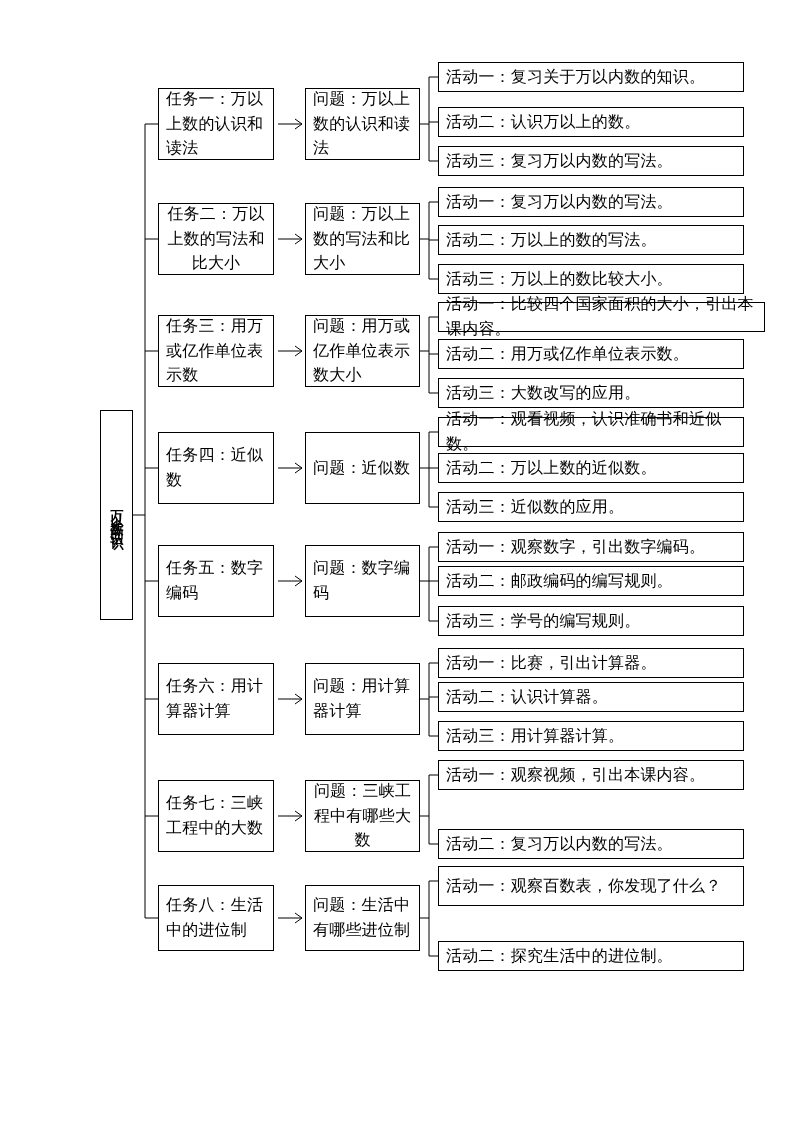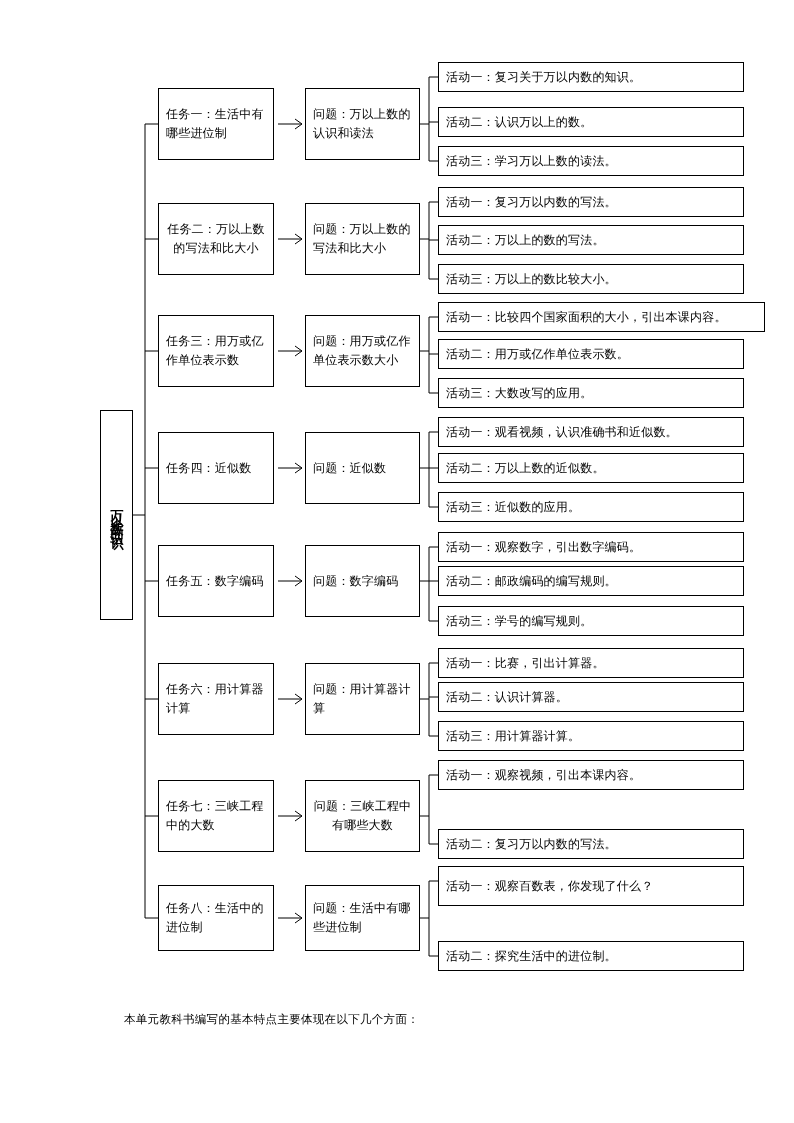--- a/index.html
+++ b/index.html
@@ -21,21 +21,21 @@
     width: 794px;
     height: 1123px;
   }
   .box {
     position: absolute;
     box-sizing: border-box;
     border: 1px solid #000000;
     background: #ffffff;
     display: flex;
     align-items: center;
-    font-size: 12px;
+    font-size: 16px;
     line-height: 1.55;
     letter-spacing: 0.2px;
   }
   .task-box {
     padding: 3px 7px;
   }
   .problem-box {
     padding: 3px 7px;
   }
   .activity-box {
@@ -141,25 +141,25 @@
         <path d="M 420 918 H 429"></path>
         <path d="M 429 881 V 956"></path>
         <path d="M 429 881 H 438"></path>
         <path d="M 429 956 H 438"></path>
       </g>
   </svg>
 
   <div class="box root-box" style="left:100px; top:410px; width:33px; height:210px;">万以上数的认识</div>
 
   <div id="nodes">
-      <div class="box task-box" style="left: 158px; top: 88px; width: 116px; height: 72px;">任务一：生活中有哪些进位制</div>
+      <div class="box task-box" style="left: 158px; top: 88px; width: 116px; height: 72px;">任务一：万以上数的认识和读法</div>
       <div class="box problem-box" style="left: 305px; top: 88px; width: 115px; height: 72px;">问题：万以上数的认识和读法</div>
       <div class="box activity-box" style="left: 438px; top: 62px; width: 306px; height: 30px;">活动一：复习关于万以内数的知识。</div>
       <div class="box activity-box" style="left: 438px; top: 107px; width: 306px; height: 30px;">活动二：认识万以上的数。</div>
-      <div class="box activity-box" style="left: 438px; top: 146px; width: 306px; height: 30px;">活动三：学习万以上数的读法。</div>
+      <div class="box activity-box" style="left: 438px; top: 146px; width: 306px; height: 30px;">活动三：复习万以内数的写法。</div>
       <div class="box task-box" style="left: 158px; top: 203px; width: 116px; height: 72px; text-align: center;">任务二：万以上数的写法和比大小</div>
       <div class="box problem-box" style="left: 305px; top: 203px; width: 115px; height: 72px;">问题：万以上数的写法和比大小</div>
       <div class="box activity-box" style="left: 438px; top: 187px; width: 306px; height: 30px;">活动一：复习万以内数的写法。</div>
       <div class="box activity-box" style="left: 438px; top: 225px; width: 306px; height: 30px;">活动二：万以上的数的写法。</div>
       <div class="box activity-box" style="left: 438px; top: 264px; width: 306px; height: 30px;">活动三：万以上的数比较大小。</div>
       <div class="box task-box" style="left: 158px; top: 315px; width: 116px; height: 72px;">任务三：用万或亿作单位表示数</div>
       <div class="box problem-box" style="left: 305px; top: 315px; width: 115px; height: 72px;">问题：用万或亿作单位表示数大小</div>
       <div class="box activity-box" style="left: 438px; top: 302px; width: 327px; height: 30px;">活动一：比较四个国家面积的大小，引出本课内容。</div>
       <div class="box activity-box" style="left: 438px; top: 339px; width: 306px; height: 30px;">活动二：用万或亿作单位表示数。</div>
       <div class="box activity-box" style="left: 438px; top: 378px; width: 306px; height: 30px;">活动三：大数改写的应用。</div>
@@ -181,14 +181,13 @@
       <div class="box task-box" style="left: 158px; top: 780px; width: 116px; height: 72px;">任务七：三峡工程中的大数</div>
       <div class="box problem-box" style="left: 305px; top: 780px; width: 115px; height: 72px; text-align: center;">问题：三峡工程中有哪些大数</div>
       <div class="box activity-box" style="left: 438px; top: 760px; width: 306px; height: 30px;">活动一：观察视频，引出本课内容。</div>
       <div class="box activity-box" style="left: 438px; top: 829px; width: 306px; height: 30px;">活动二：复习万以内数的写法。</div>
       <div class="box task-box" style="left: 158px; top: 885px; width: 116px; height: 66px;">任务八：生活中的进位制</div>
       <div class="box problem-box" style="left: 305px; top: 885px; width: 115px; height: 66px;">问题：生活中有哪些进位制</div>
       <div class="box activity-box" style="left: 438px; top: 866px; width: 306px; height: 40px;">活动一：观察百数表，你发现了什么？</div>
       <div class="box activity-box" style="left: 438px; top: 941px; width: 306px; height: 30px;">活动二：探究生活中的进位制。</div>
     </div>
 
-  <div class="caption" style="left:124px; top:1012px;">本单元教科书编写的基本特点主要体现在以下几个方面：</div>
 </div>
 
 </body></html>

